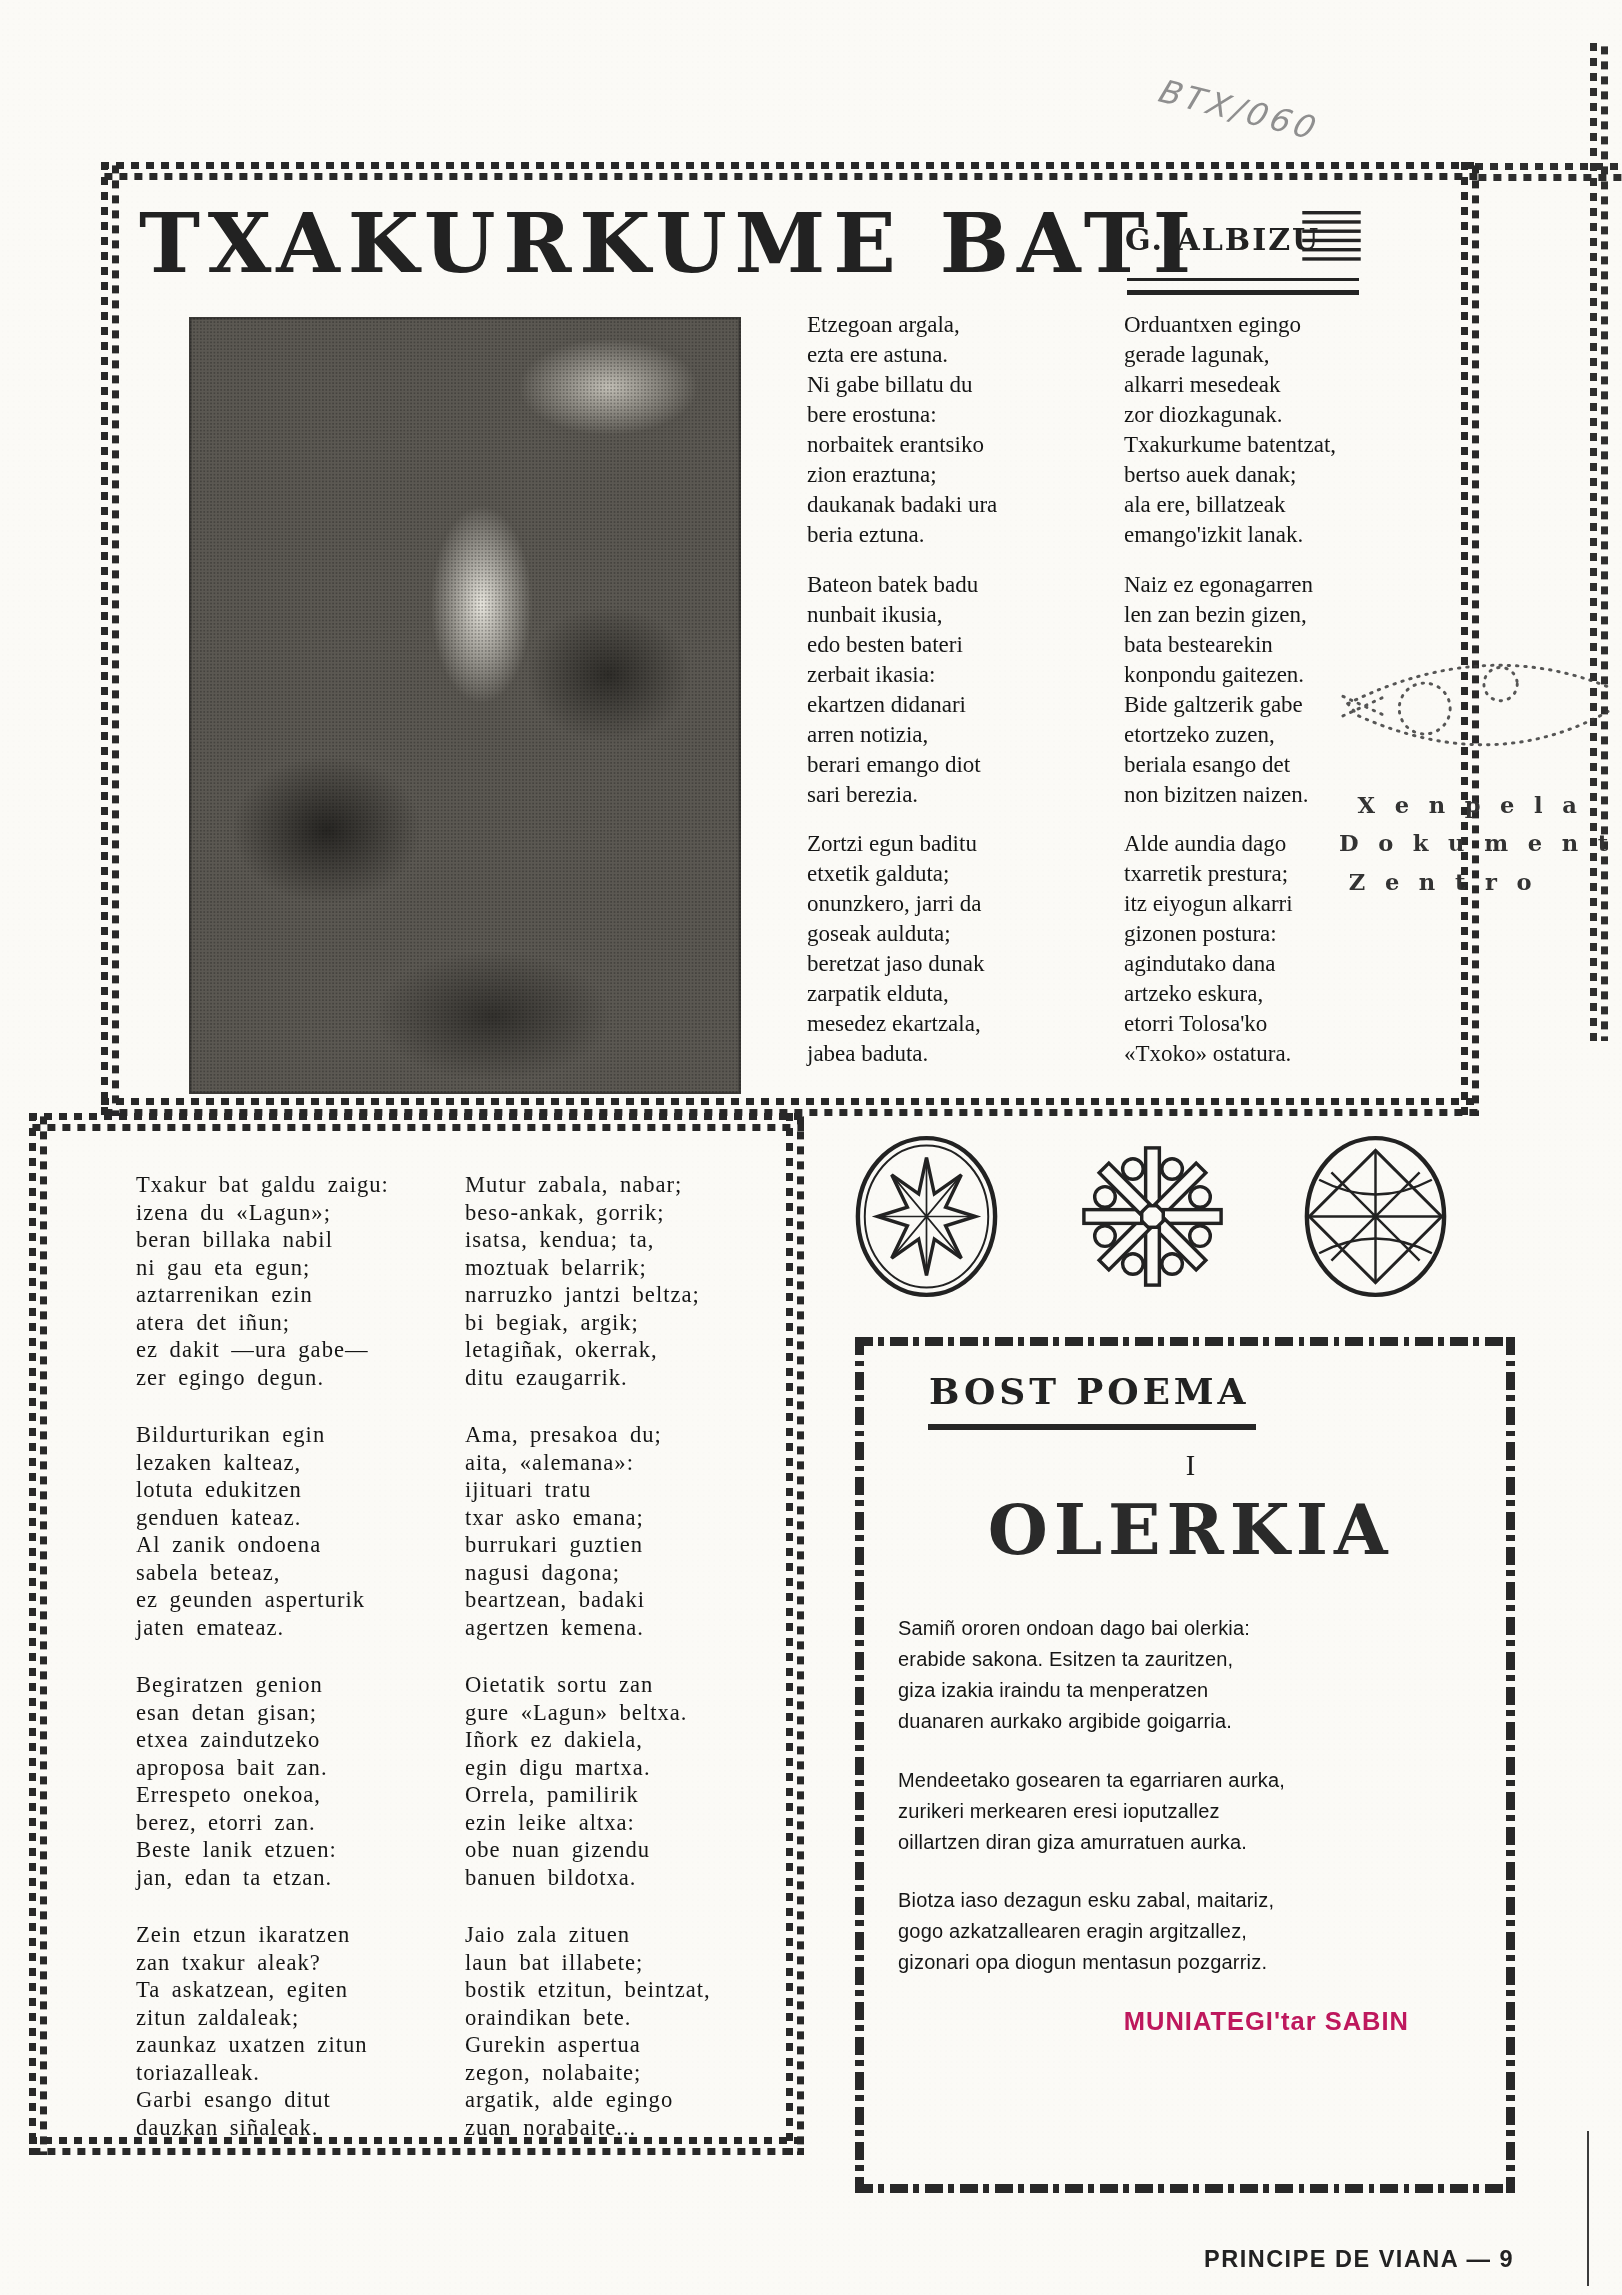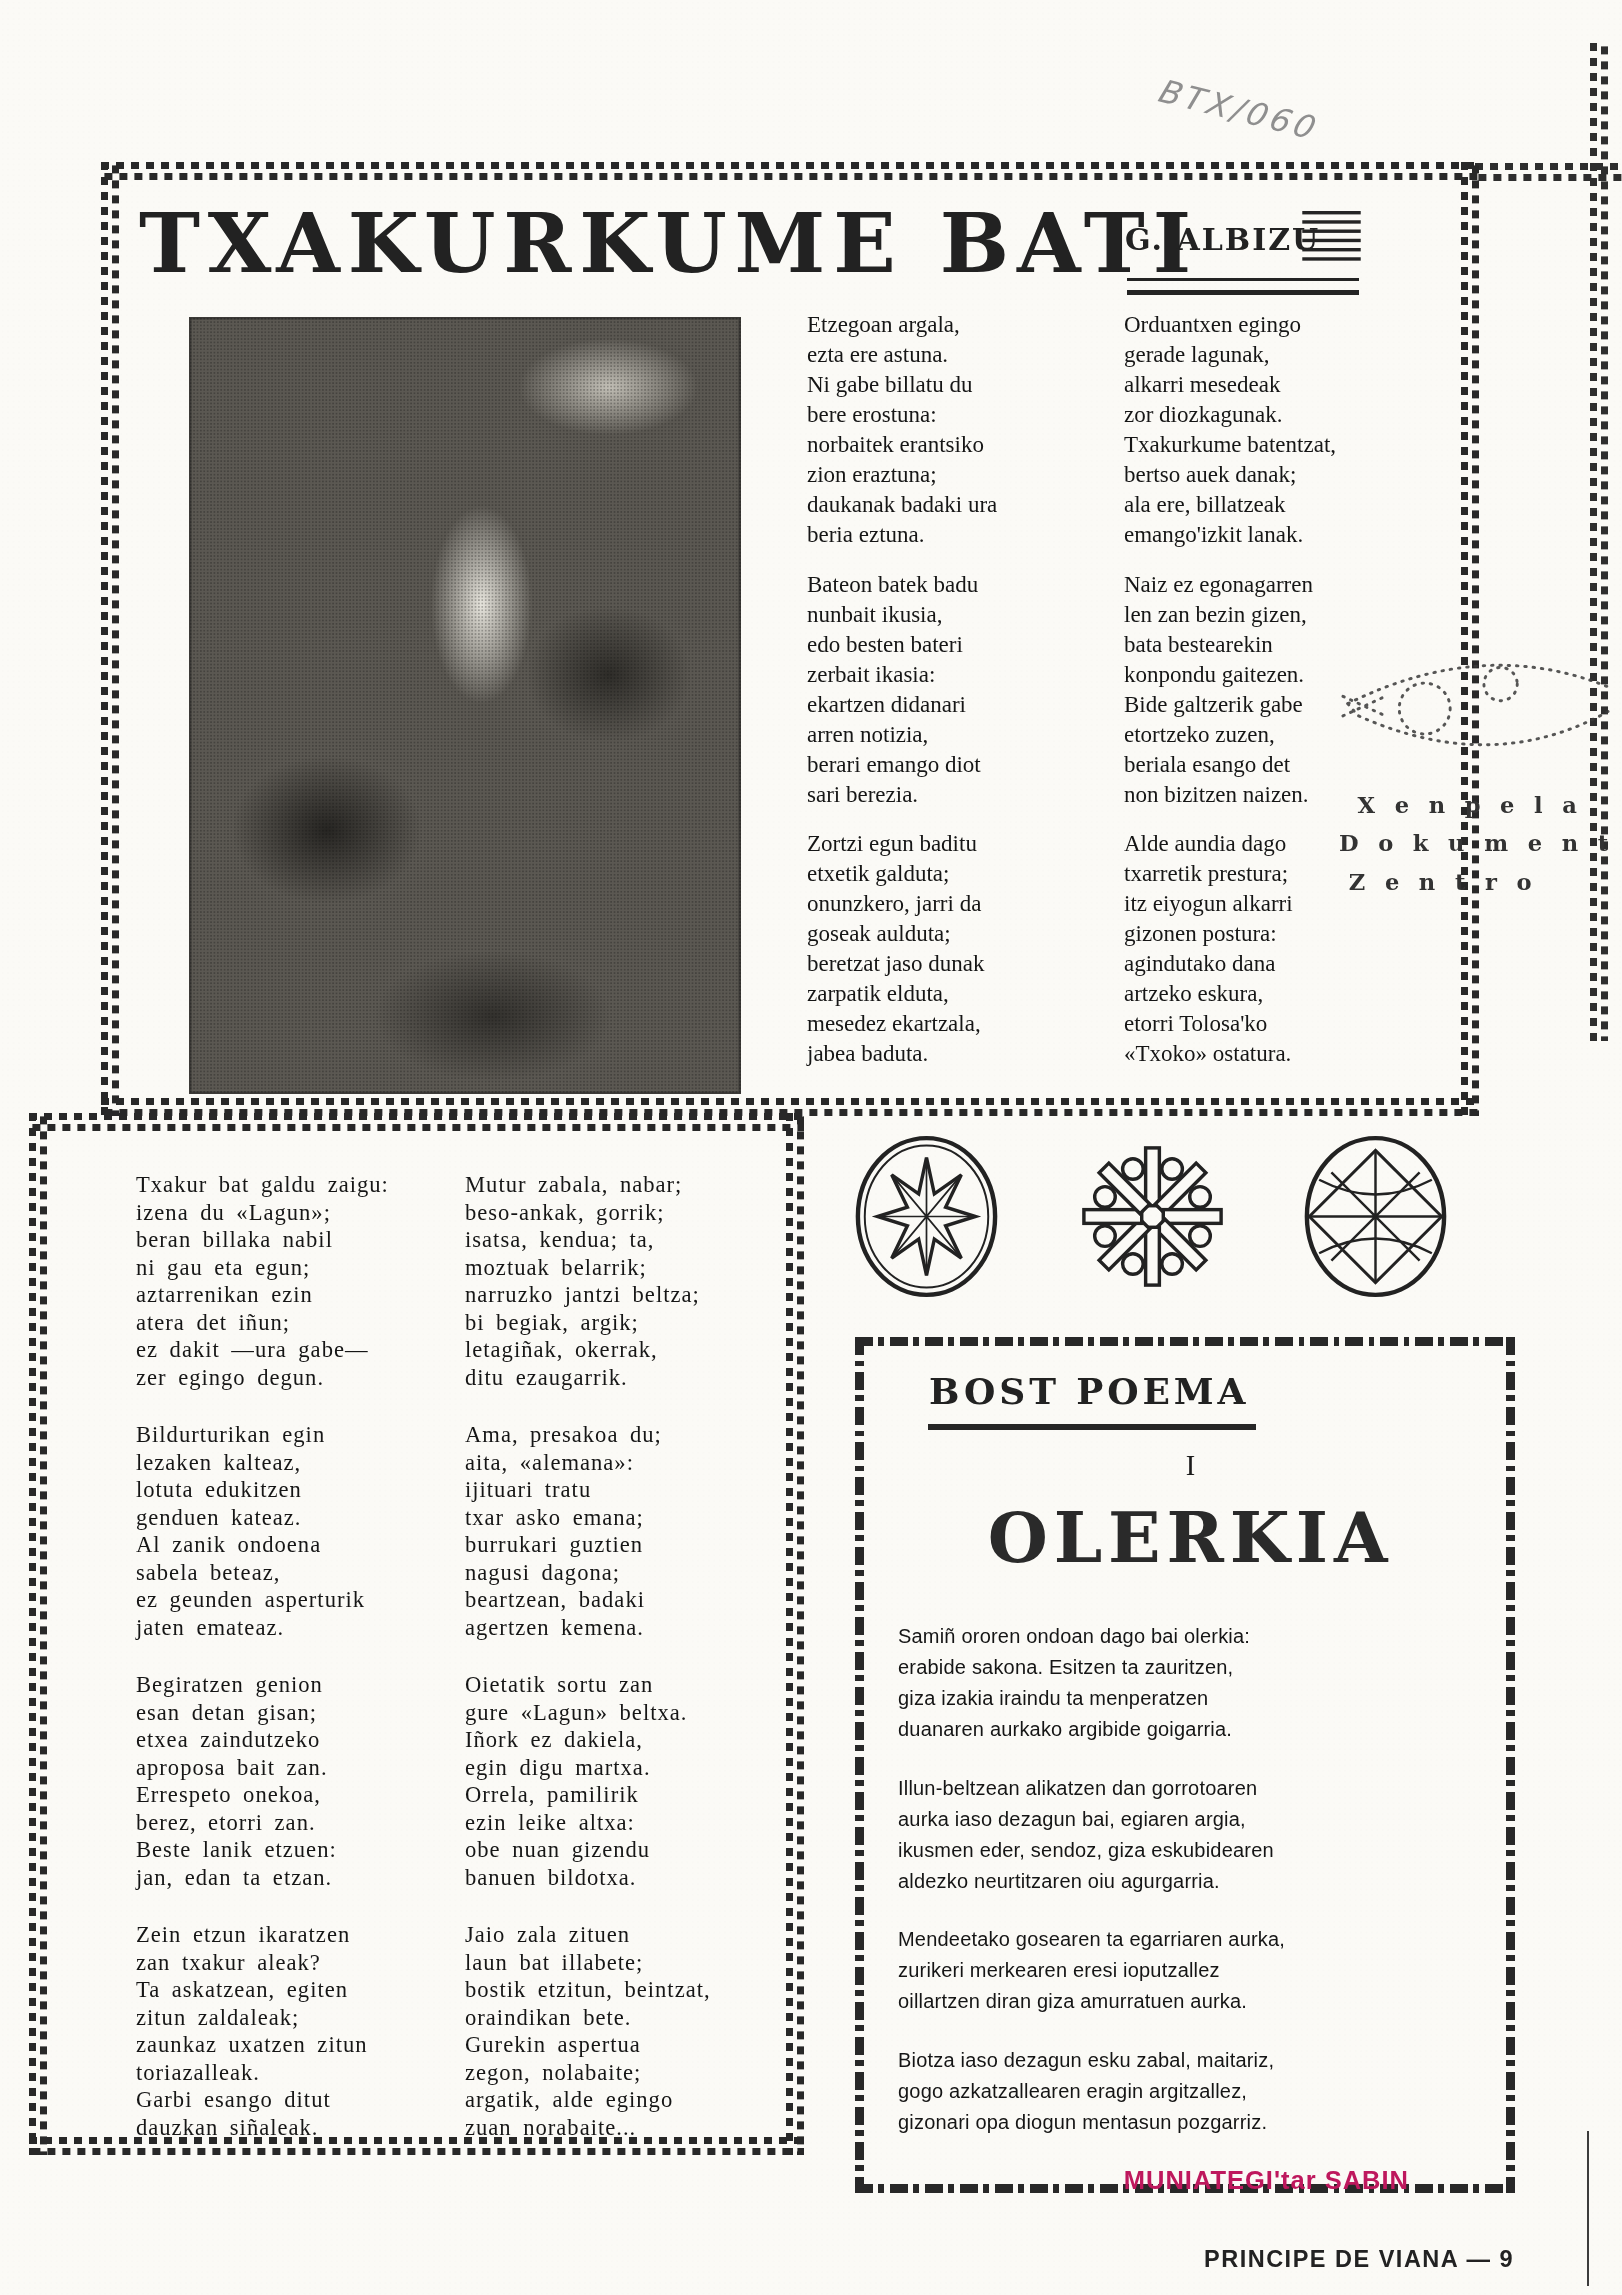--- a/index.html
+++ b/index.html
@@ -100,21 +100,21 @@
   .orn{position:absolute;top:1133px;width:147px;height:167px;}
   #orn1{left:853px;}#orn2{left:1079px;}#orn3{left:1302px;}
 
   
   #bost-box{position:absolute;left:855px;top:1337px;width:660px;height:856px;}
   #bost-content{position:absolute;left:43px;right:32px;top:33px;}
   #bost-header{display:inline-block;margin-left:30px;
     font-family:"DejaVu Serif",serif;font-weight:700;font-size:36px;letter-spacing:3.9px;
     border-bottom:6.9px solid #262626;padding:0 6.9px 11.8px 1px;color:#222;}
   #bost-numeral{text-align:center;font-size:28.4px;margin-top:20.6px;font-family:"Liberation Serif",serif;}
-  #bost-title{text-align:center;margin-top:15px;
+  #bost-title{text-align:center;margin-top:7px;
     font-family:"DejaVu Serif",serif;font-weight:700;font-size:69px;letter-spacing:5.9px;color:#2a2a2a;}
   .bost-p{font-family:"Liberation Sans",sans-serif;font-size:20px;line-height:31px;
     letter-spacing:0.2px;color:#151515;margin-top:27.5px;}
   .bost-p.first{margin-top:43px;}
   #bost-signature{margin-top:28.4px;text-align:right;padding-right:74px;
     font-family:"Liberation Sans",sans-serif;font-weight:700;font-size:25.5px;letter-spacing:1px;color:#be185d;}
 
   
   #footer{position:absolute;left:1204px;top:2246px;white-space:nowrap;
     font-family:"Liberation Sans",sans-serif;font-weight:700;font-size:23.5px;letter-spacing:1.5px;color:#222;}
@@ -352,24 +352,20 @@
   <i class="bf r"></i>
 
   <div id="bost-content">
     <div id="bost-header">BOST POEMA</div>
     <div id="bost-numeral">I</div>
     <div id="bost-title">OLERKIA</div>
     <div class="bost-p pre first">Samiñ ororen ondoan dago bai olerkia:
 erabide sakona. Esitzen ta zauritzen,
 giza izakia iraindu ta menperatzen
 duanaren aurkako argibide goigarria.</div>
-    <div class="bost-p pre">Illun-beltzean alikatzen dan gorrotoaren
-aurka iaso dezagun bai, egiaren argia,
-ikusmen eder, sendoz, giza eskubidearen
-aldezko neurtitzaren oiu agurgarria.</div>
     <div class="bost-p pre">Mendeetako gosearen ta egarriaren aurka,
 zurikeri merkearen eresi ioputzallez
 oillartzen diran giza amurratuen aurka.</div>
     <div class="bost-p pre">Biotza iaso dezagun esku zabal, maitariz,
 gogo azkatzallearen eragin argitzallez,
 gizonari opa diogun mentasun pozgarriz.</div>
     <div id="bost-signature">MUNIATEGI'tar SABIN</div>
   </div>
 </div>
 

